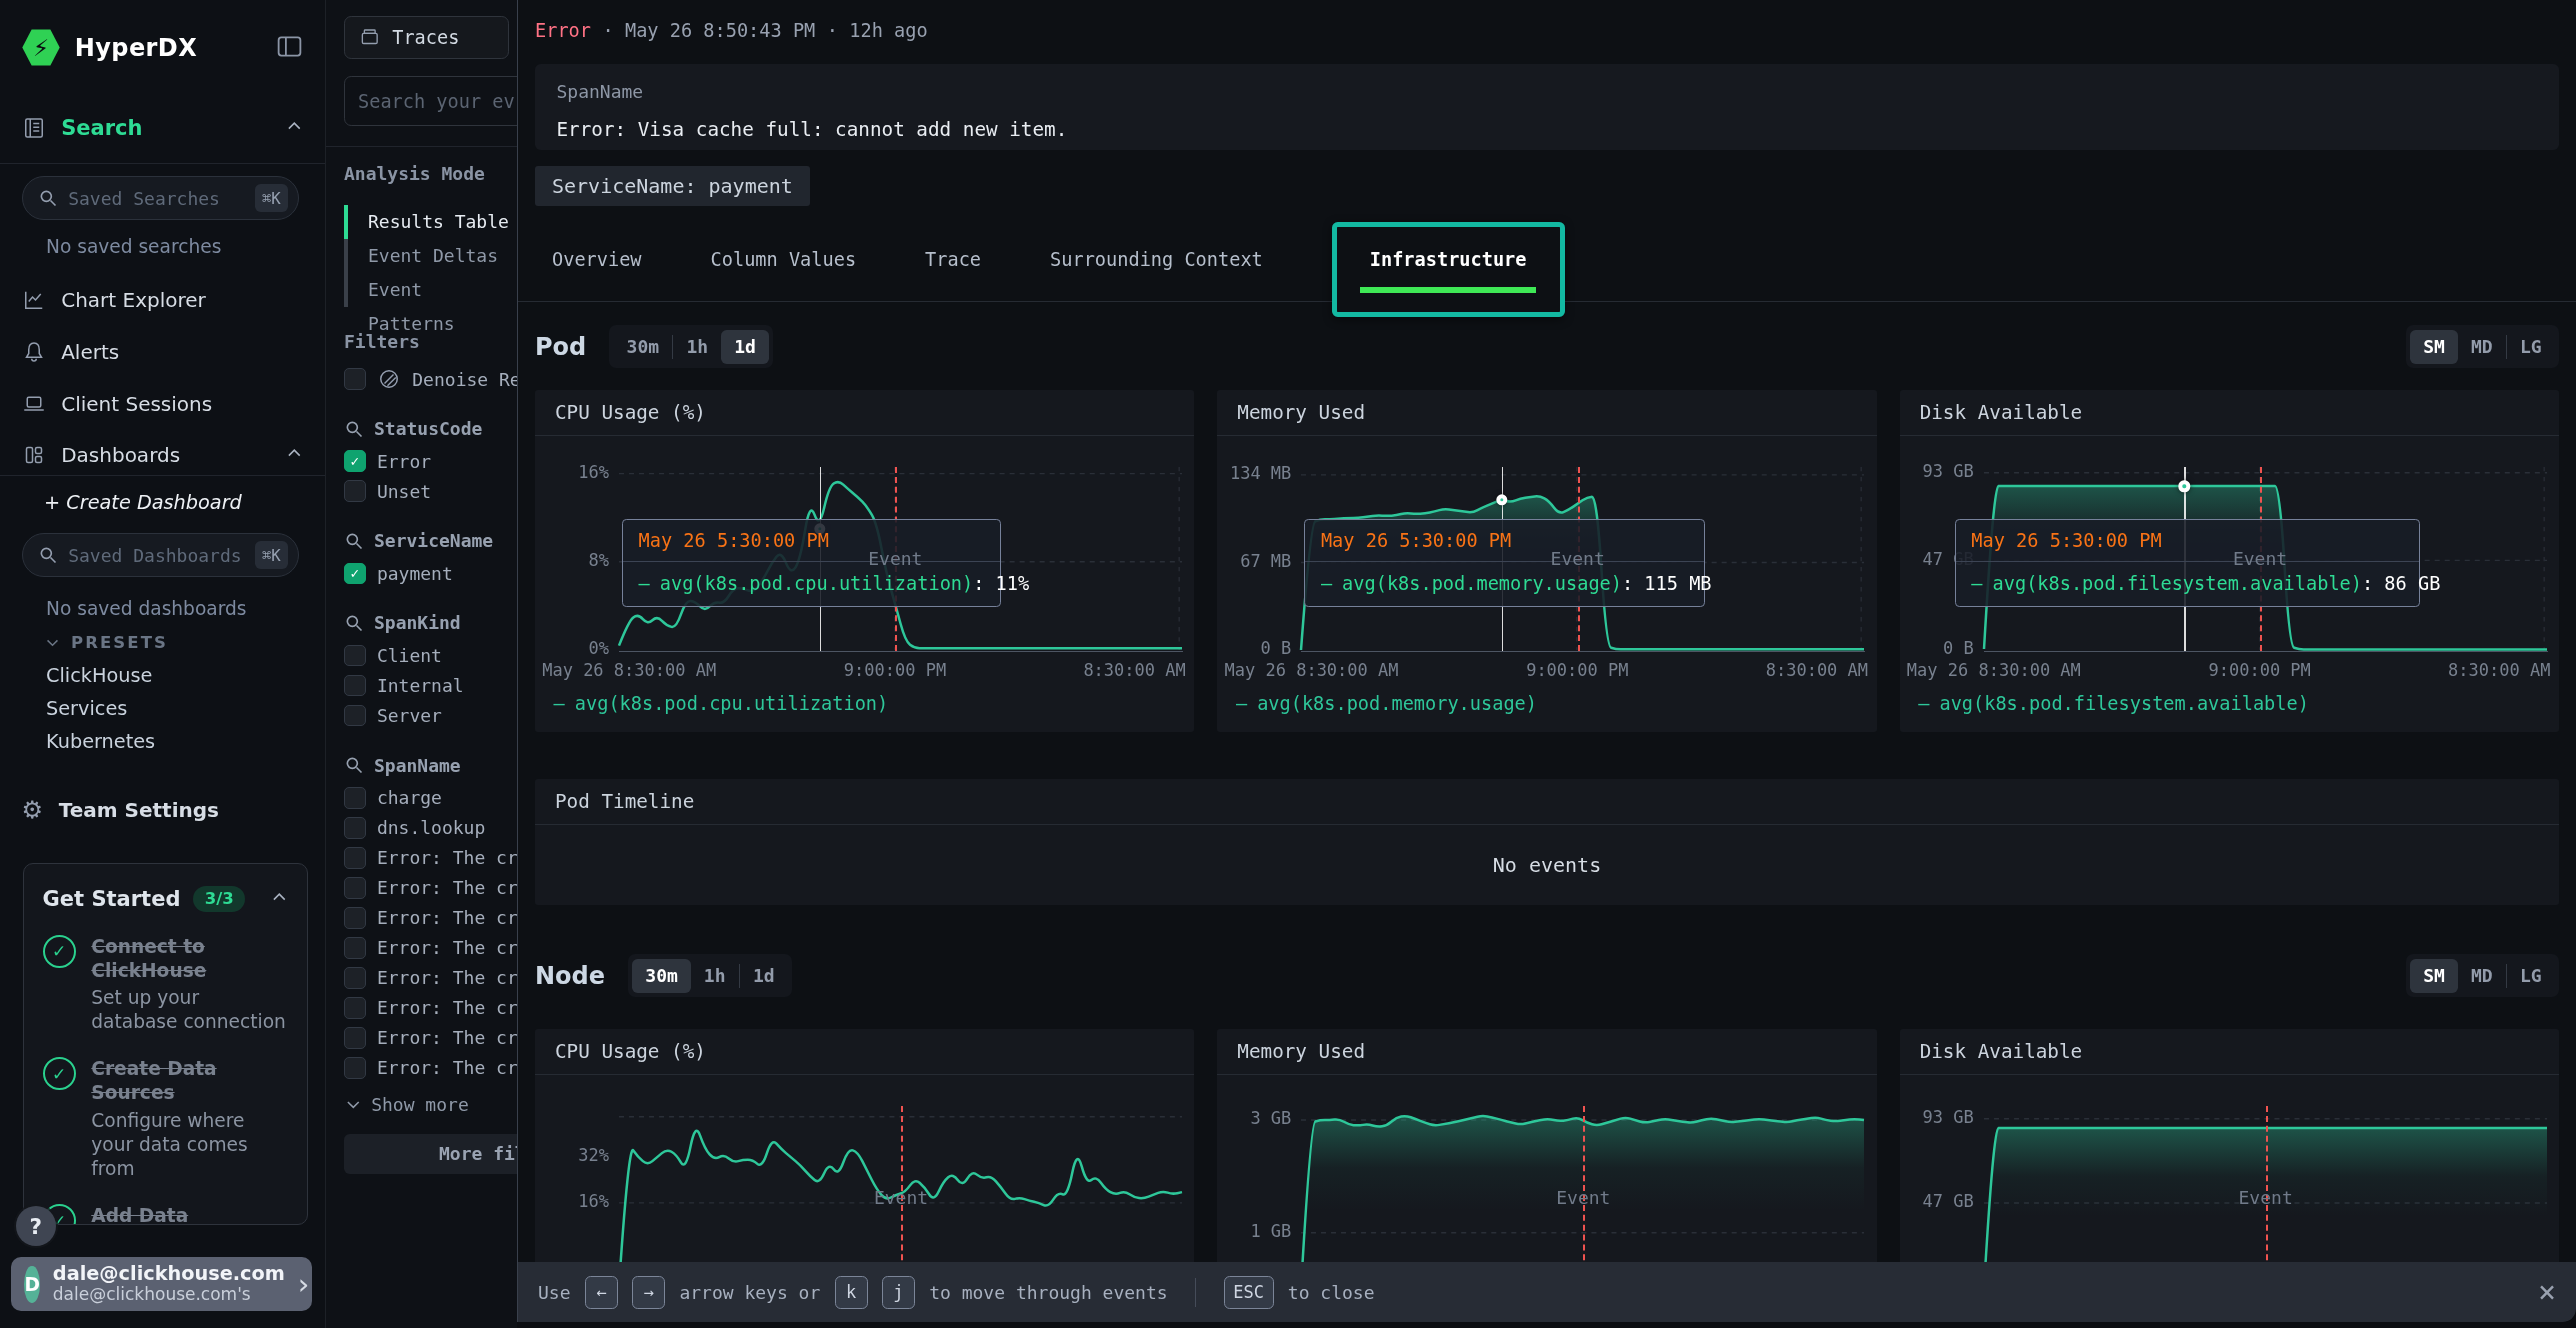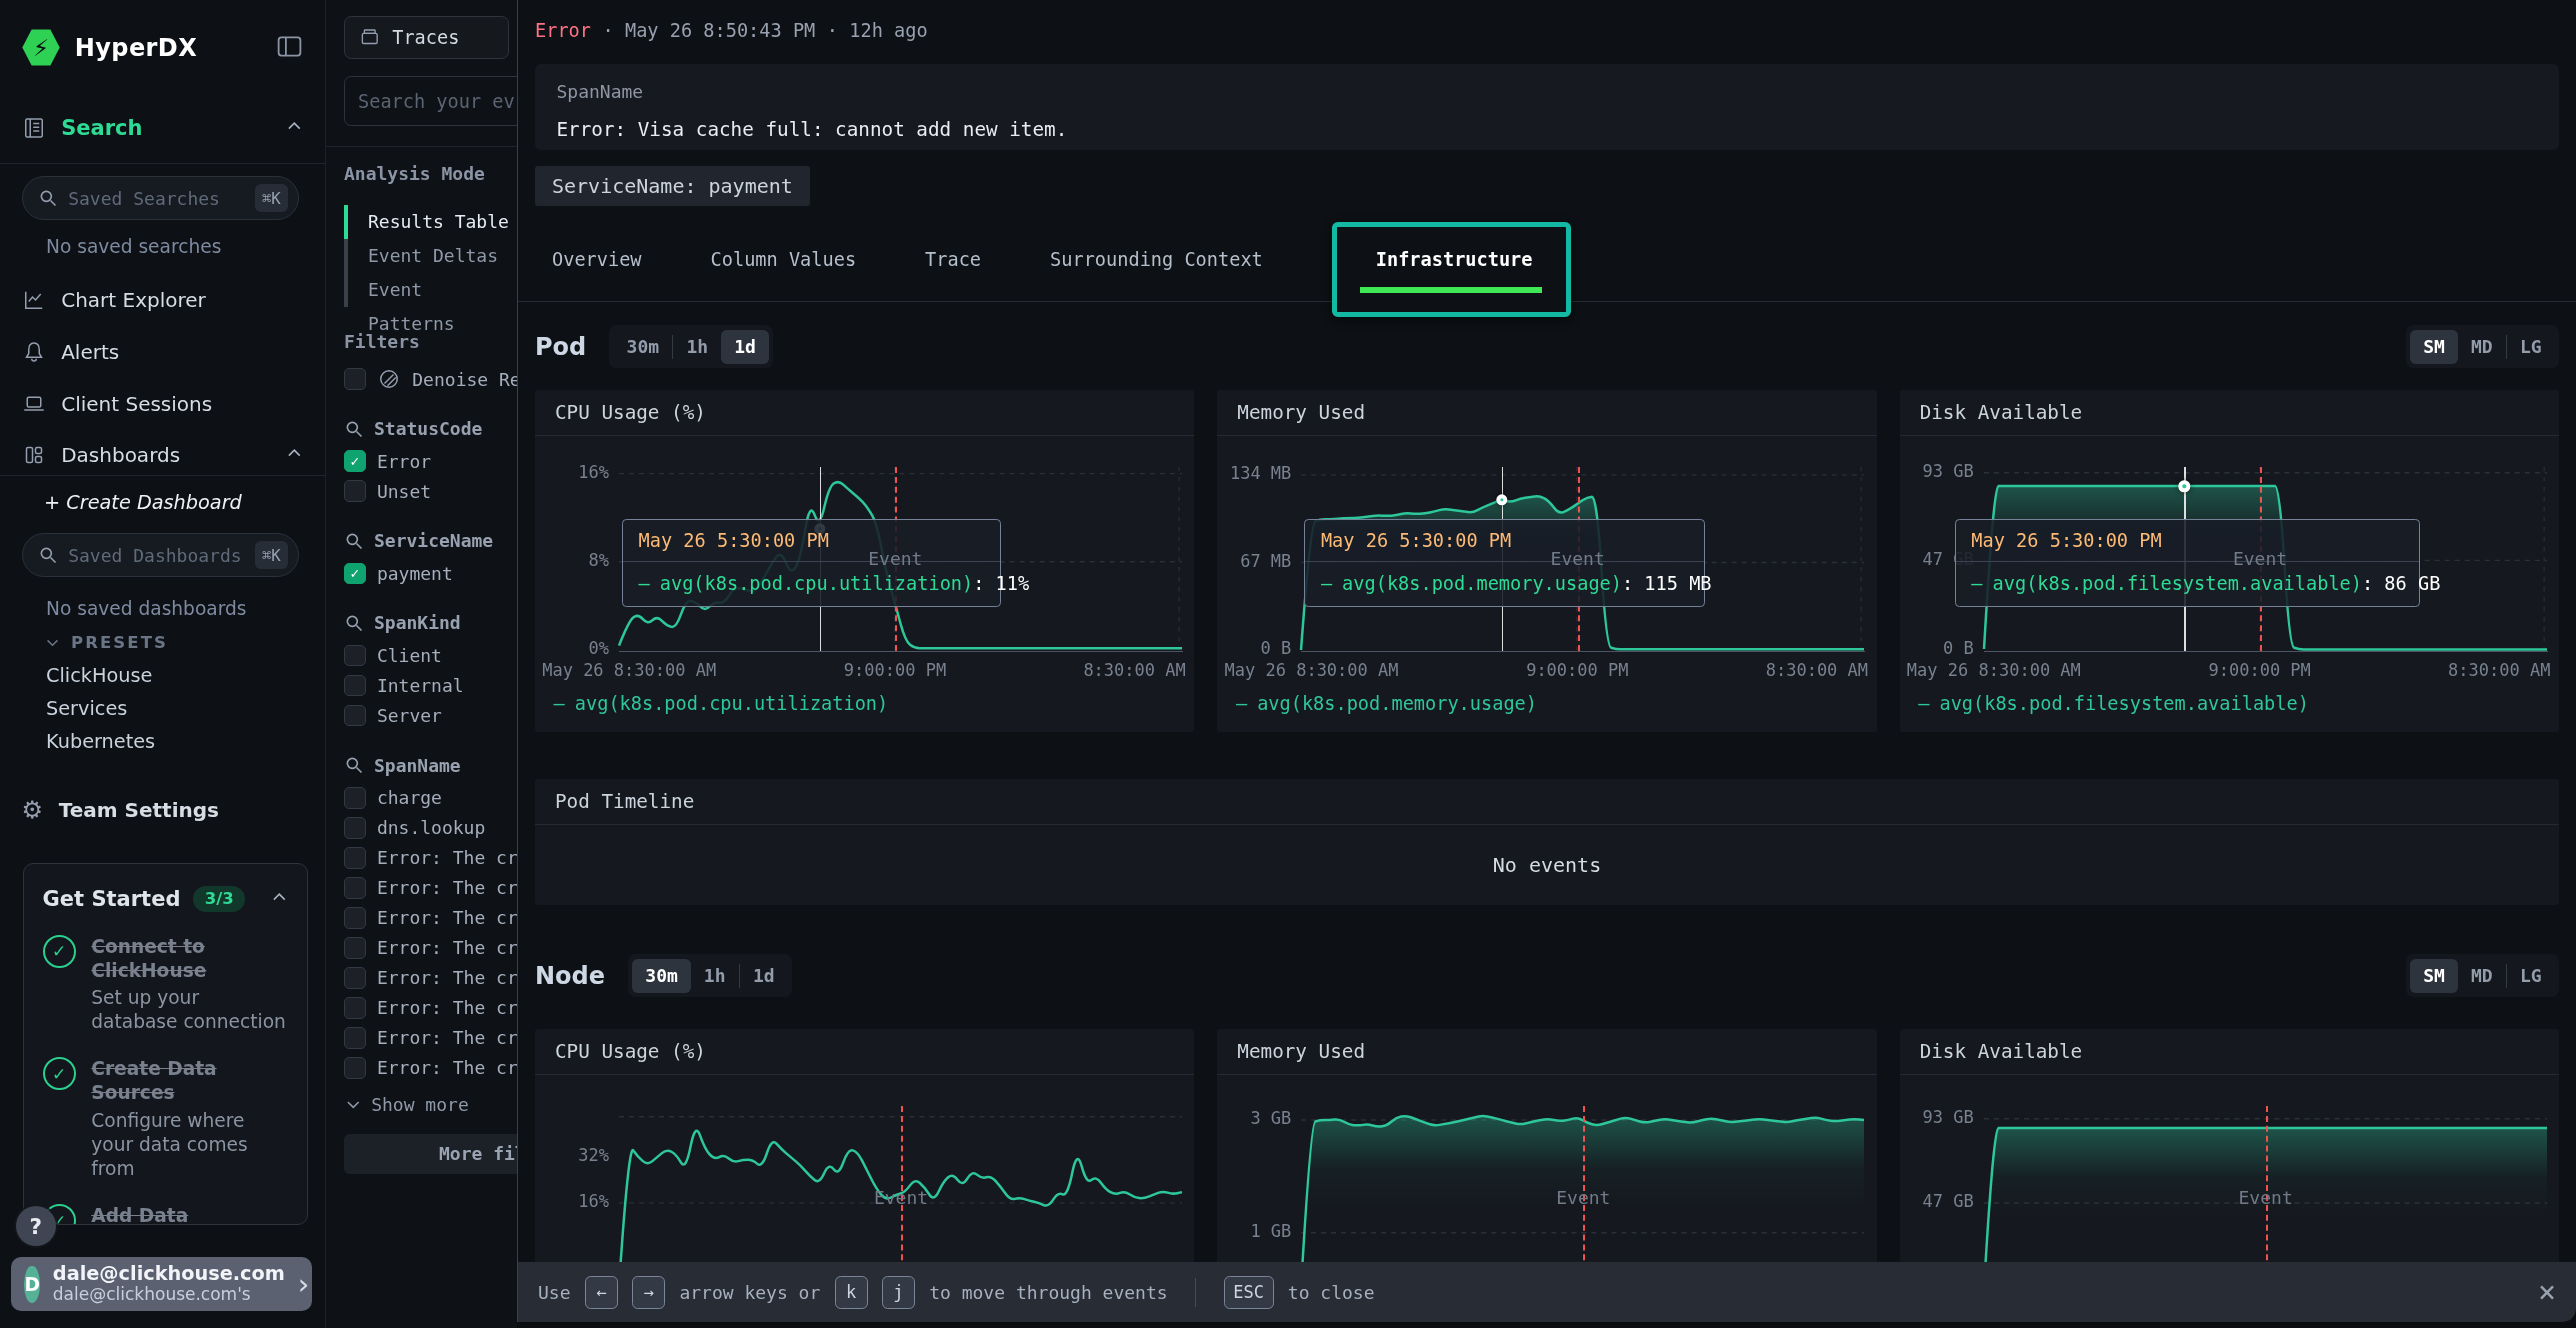--- a/index.html
+++ b/index.html
@@ -126,21 +126,21 @@
 
   #tabs { position:absolute; left:0; right:0; top:215px; height:87px;
     display:flex; align-items:flex-end; gap:69px; padding-left:34px;
     border-bottom:1.4px solid #262b33; }
   .tab { font-family:"DejaVu Sans Mono",monospace; font-size:18.6px; color:#b6bfcc;
     padding-bottom:31.5px; cursor:pointer; }
   .tab-box { border:5px solid #13b9a2; border-radius:5.7px; background:#0d1014;
     display:flex; flex-direction:column; align-items:center; gap:17px;
     padding:21.5px 33px 18.6px; margin-bottom:-15.7px; position:relative; z-index:2;
     box-shadow:0 2.9px 10px rgba(0,0,0,0.45); cursor:pointer; }
-  .tab-box .tlbl { font-family:"DejaVu Sans Mono",monospace; font-size:18.6px; font-weight:700; color:#fff;margin-left:6px; }
+  .tab-box .tlbl { font-family:"DejaVu Sans Mono",monospace; font-size:18.6px; font-weight:700; color:#fff; }
   .tab-box .underline { width:112%; height:6.4px; background:#3fe956; }
 
   .sec-head { position:absolute; left:17px; right:17px; height:47px; display:flex; align-items:center; gap:23px; }
   .sec-title { font-size:24px; font-weight:600; color:#cdd8e4; }
   .seg { background:#14171d; border-radius:7.2px; padding:4.3px; display:flex; align-items:center; }
   .seg .sbtn { min-width:47px; height:34px; padding:0 13px; display:flex; align-items:center;
     justify-content:center; font-family:"DejaVu Sans Mono",monospace; font-size:18px;
     font-weight:700; color:#939cab; border-radius:5.7px; cursor:pointer; position:relative; }
   .seg .sbtn.active { background:#2e343d; color:#fff; }
   .seg .sdiv { width:1.4px; height:24px; background:#343a44; }
@@ -165,21 +165,21 @@
   .event-label { position:absolute; top:44%; transform:translateX(-50%);
     font-family:"DejaVu Sans Mono",monospace; font-size:18px; color:#717b8a; z-index:6; }
   .crosshair { position:absolute; top:0; bottom:0; width:1.4px;
     background:rgba(255,255,255,0.85); z-index:2; }
   .cdot { position:absolute; width:11.4px; height:11.4px; border-radius:50%; background:#2ec79a;
     border:4.3px solid #fff; transform:translate(-50%,-50%); z-index:4;
     box-shadow:0 0 5.7px rgba(0,0,0,0.6); }
   .tt { position:absolute; z-index:5; background:rgba(24,29,39,0.88);
     border:1.4px solid #76819a; border-radius:4.3px; }
   .tt-title { padding:10px 15.7px; font-family:"DejaVu Sans Mono",monospace; font-size:18.6px;
-    color:#fdba74; border-bottom:1.4px solid #3c4454; }
+    color:#f97316; border-bottom:1.4px solid #3c4454; }
   .tt-row { padding:11.4px 15.7px; display:flex; font-family:"DejaVu Sans Mono",monospace;
     font-size:18.6px; color:#2edb94; white-space:nowrap; }
   .tt-row .val { color:#fff; }
   .tt-row .dash { margin-right:10px; }
 
   #pod-timeline { position:absolute; left:17px; right:17px; top:779px; height:126px;
     background:#15181e; border-radius:2.9px; }
   #pod-timeline .cc-header { border-bottom:1.4px solid #262b33; }
   #pod-timeline .empty { position:absolute; top:46px; bottom:0; left:0; right:0;
     display:flex; align-items:center; justify-content:center;

